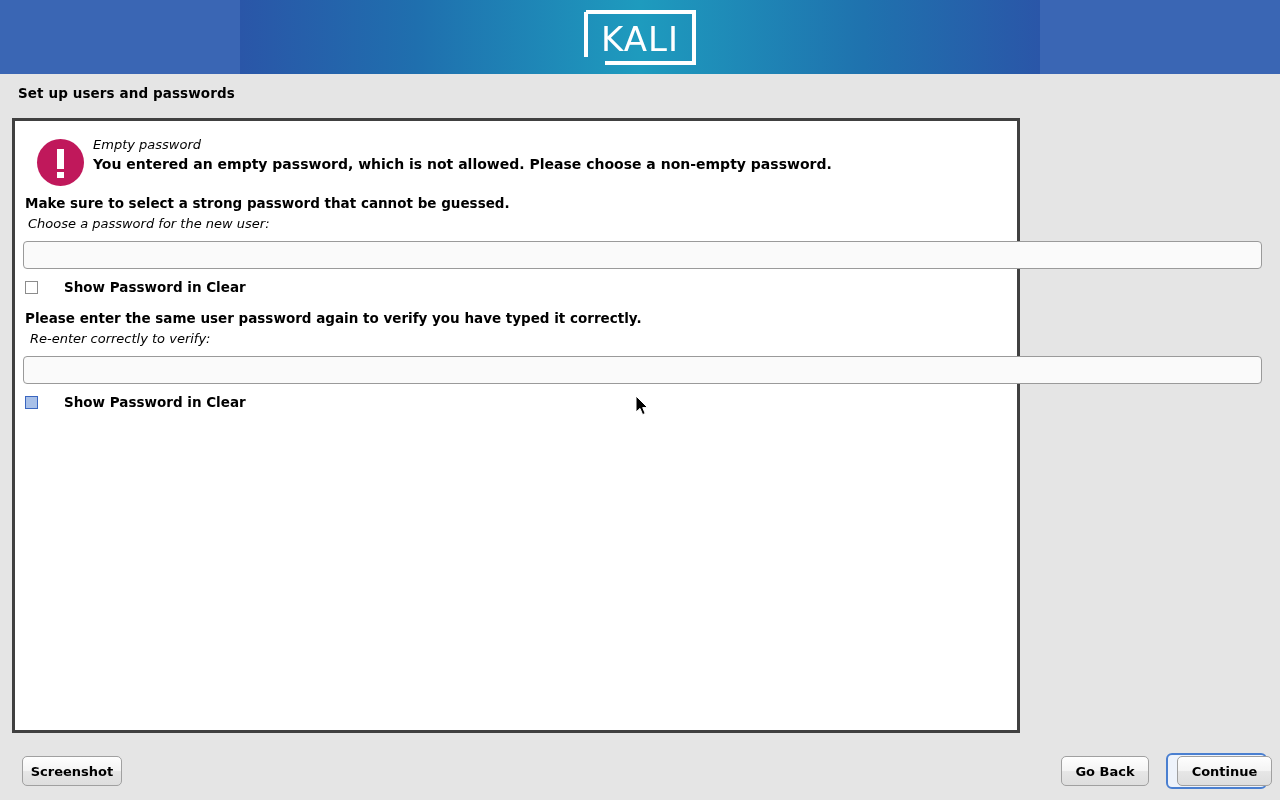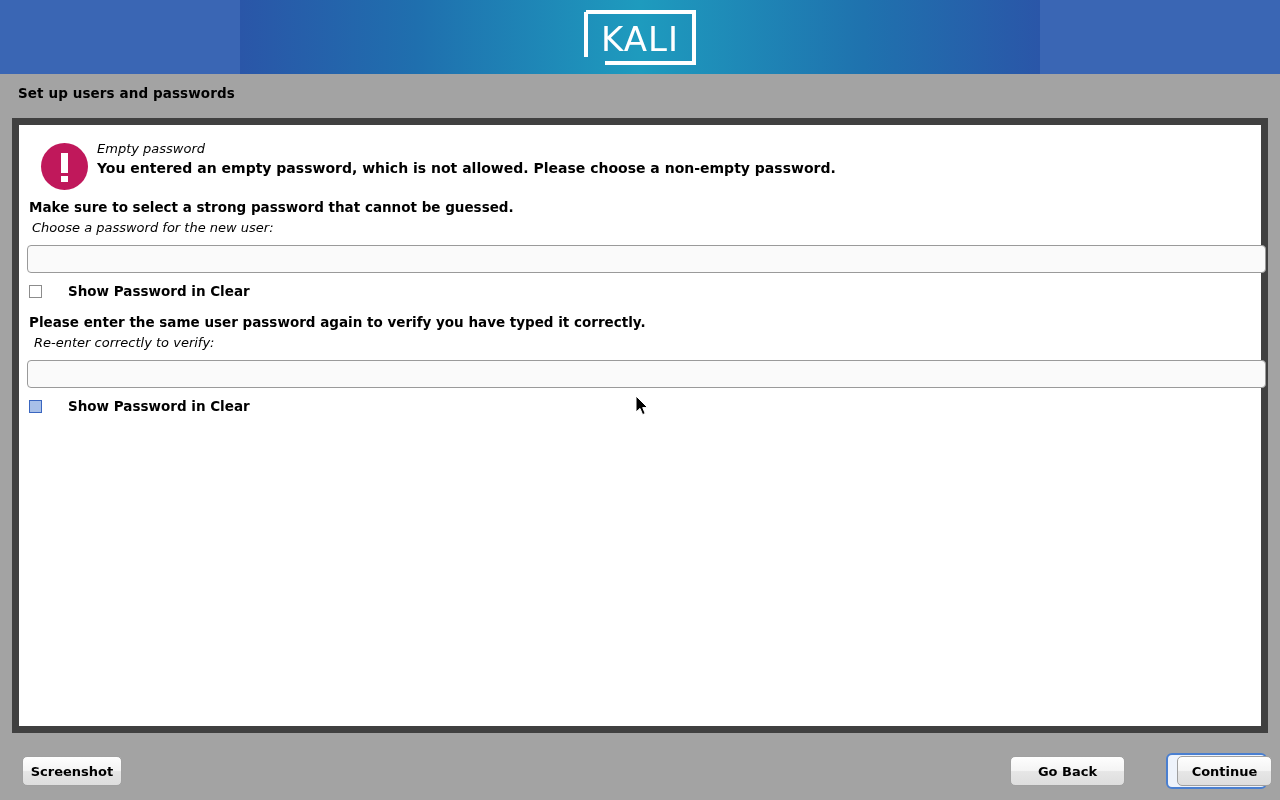--- a/index.html
+++ b/index.html
@@ -9,21 +9,21 @@
     height: 800px;
     overflow: hidden;
     background: #ffffff;
     font-family: "DejaVu Sans", "Liberation Sans", sans-serif;
   }
 
   #screen {
     position: relative;
     width: 1280px;
     height: 800px;
-    background: #a3a3a3;
+    background: #e5e5e5;
   }
 
   
   #banner {
     position: absolute;
     left: 0; top: 0;
     width: 1280px; height: 74px;
     background: #3a66b4;
     overflow: hidden;
   }
@@ -52,22 +52,22 @@
     font-size: 13.5px;
     font-weight: bold;
     color: #000000;
     letter-spacing: 0.1px;
   }
 
   
   #panel {
     position: absolute;
     left: 12px; top: 118px;
-    width: 1256px; height: 615px;
-    border: 7px solid #404040;
+    width: 1008px; height: 615px;
+    border: 3px solid #404040;
     background: #ffffff;
   }
 
   
   #error-block {
     position: absolute;
     left: 10px; top: 8px;
     width: 1230px; height: 62px;
   }
   #error-icon {
@@ -184,21 +184,21 @@
     font-weight: bold;
     color: #000000;
     cursor: default;
     display: flex;
     align-items: center;
     justify-content: center;
     padding: 0;
     margin-left: 8px;
   }
   #screenshot-button { left: 14px; top: 756px; width: 100px; }
-  #goback-button     { left: 1002px; top: 756px; width: 115px; }
+  #goback-button     { left: 1053px; top: 756px; width: 88px; }
 
   #continue-wrap {
     position: absolute;
     left: 1166px; top: 753px;
     width: 101px; height: 36px;
     border: 2px solid #4a7fd0;
     border-radius: 6px;
     background: #eef3fb;
     padding: 1px;
   }

